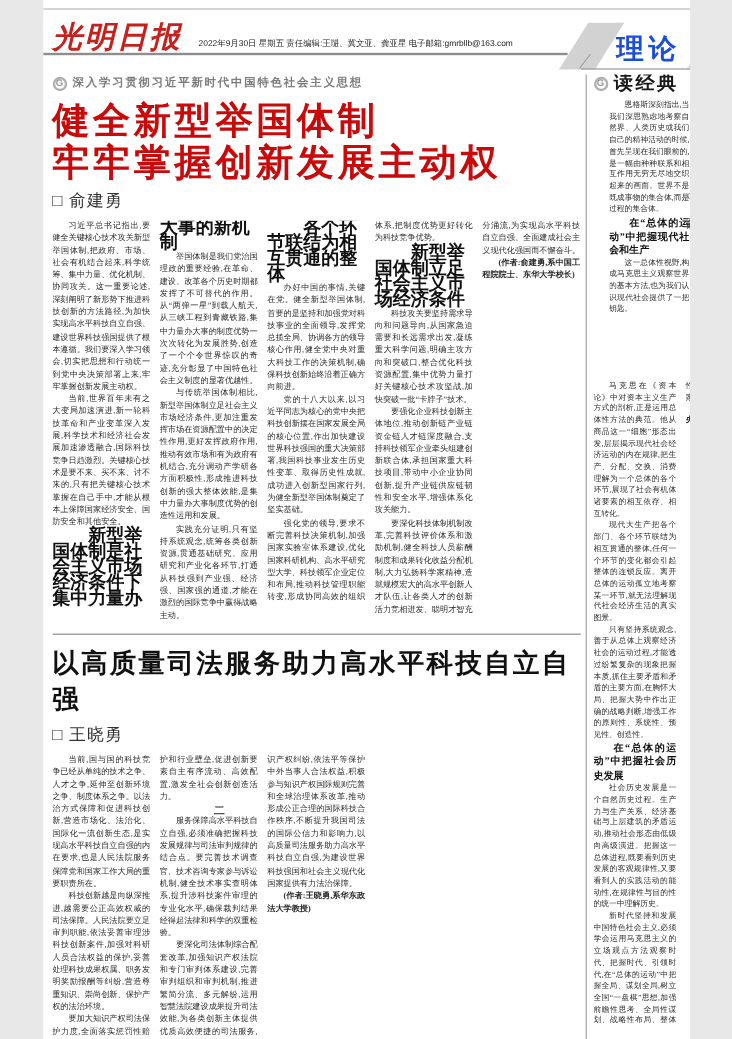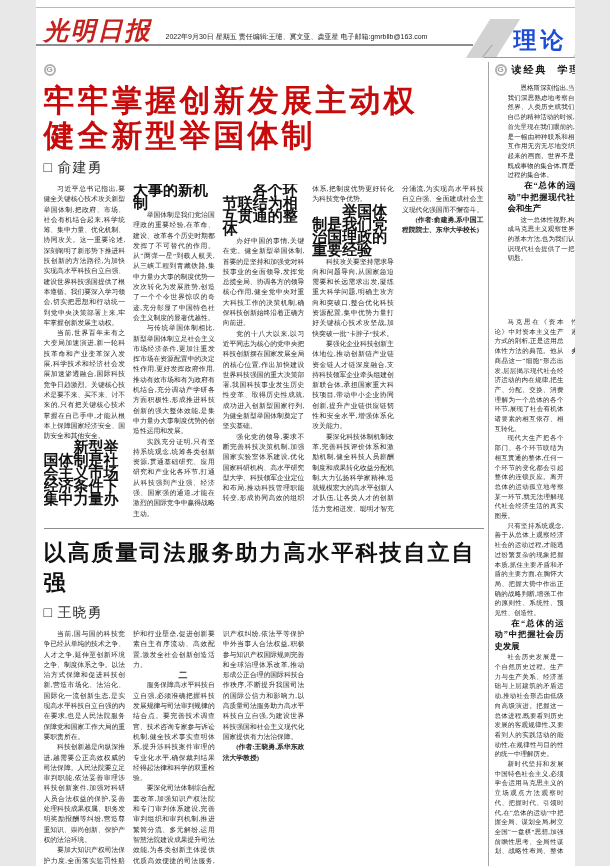--- a/index.html
+++ b/index.html
@@ -55,21 +55,21 @@
   .endnote { font-weight:bold; }
   .sec-marker { text-align:center; font-weight:bold; font-size:9px; margin:5px 0; text-indent:0; }
 
   .divider { width:440px; height:1px; background:#8d8d8d; margin-top:6px; }
 
   
   .second-title { color:#111; font-weight:bold; font-size:22px; letter-spacing:2px; margin-top:9px; }
 
   
   .rail-header { display:flex; align-items:center; height:15px; }
-  .rail-header .tag { font-size:10px; font-weight:bold; color:#1a1a1a; letter-spacing:2px; margin-right:10px; }
+  .rail-header .tag { font-size:16px; font-weight:bold; color:#1a1a1a; letter-spacing:2px; margin-right:10px; }
   .rail-lead-wrap { position:relative; height:230px; margin-top:6px; }
   .rail-lead { position:absolute; left:13px; top:0; width:67px; height:230px; overflow:hidden;
                text-align:justify; font-size:6.5px; line-height:9.7px; color:#2a2a2a; }
   .rail-lead p { text-indent:2em; margin:0; }
   .rail-sub { font-size:8.4px; font-weight:bold; color:#111; line-height:11.5px; margin:5px 0; text-indent:0; }
   .vtitle-block { position:absolute; right:0; top:24px; width:72px; height:200px; }
   .vtitle { position:absolute; right:2px; top:0; height:196px; writing-mode:vertical-rl;
             font-size:15.5px; font-weight:bold; color:#111; letter-spacing:1.5px; line-height:20px;
             font-family:"Liberation Serif", serif; }
   .vauthor { position:absolute; left:2px; top:52px; writing-mode:vertical-rl; font-size:7.5px;
@@ -95,39 +95,40 @@
     <div class="stripe s3"></div>
     <div class="section-name">理论</div>
     <div class="page-number">11</div>
   </div>
   <div class="section-diag"></div>
   <div class="section-underline"></div>
 
   <div class="main-area">
     <div class="kicker">
       <span class="g-icon">G</span>
+      <span class="kicker-text">深入学习贯彻习近平新时代中国特色社会主义思想</span>
     </div>
     <div class="main-title">
+      <div>健全新型举国体制</div>
       <div>牢牢掌握创新发展主动权</div>
-      <div>健全新型举国体制</div>
     </div>
     <div class="byline">□ 俞建勇</div>
 
     <div class="cols-5" style="height:338px;">
       <p>习近平总书记指出,要健全关键核心技术攻关新型举国体制,把政府、市场、社会有机结合起来,科学统筹、集中力量、优化机制、协同攻关。这一重要论述,深刻阐明了新形势下推进科技创新的方法路径,为加快实现高水平科技自立自强、建设世界科技强国提供了根本遵循。我们要深入学习领会,切实把思想和行动统一到党中央决策部署上来,牢牢掌握创新发展主动权。</p>
       <p>当前,世界百年未有之大变局加速演进,新一轮科技革命和产业变革深入发展,科学技术和经济社会发展加速渗透融合,国际科技竞争日趋激烈。关键核心技术是要不来、买不来、讨不来的,只有把关键核心技术掌握在自己手中,才能从根本上保障国家经济安全、国防安全和其他安全。</p>
       <p class="body-sub">新型举国体制是社会主义市场经济条件下集中力量办大事的新机制</p>
       <p>举国体制是我们党治国理政的重要经验,在革命、建设、改革各个历史时期都发挥了不可替代的作用。从“两弹一星”到载人航天,从三峡工程到青藏铁路,集中力量办大事的制度优势一次次转化为发展胜势,创造了一个个令世界惊叹的奇迹,充分彰显了中国特色社会主义制度的显著优越性。</p>
       <p>与传统举国体制相比,新型举国体制立足社会主义市场经济条件,更加注重发挥市场在资源配置中的决定性作用,更好发挥政府作用,推动有效市场和有为政府有机结合,充分调动产学研各方面积极性,形成推进科技创新的强大整体效能,是集中力量办大事制度优势的创造性运用和发展。</p>
       <p>实践充分证明,只有坚持系统观念,统筹各类创新资源,贯通基础研究、应用研究和产业化各环节,打通从科技强到产业强、经济强、国家强的通道,才能在激烈的国际竞争中赢得战略主动。</p>
       <p class="body-sub">各个环节联结为相互贯通的整体</p>
       <p>办好中国的事情,关键在党。健全新型举国体制,首要的是坚持和加强党对科技事业的全面领导,发挥党总揽全局、协调各方的领导核心作用,健全党中央对重大科技工作的决策机制,确保科技创新始终沿着正确方向前进。</p>
       <p>党的十八大以来,以习近平同志为核心的党中央把科技创新摆在国家发展全局的核心位置,作出加快建设世界科技强国的重大决策部署,我国科技事业发生历史性变革、取得历史性成就,成功进入创新型国家行列,为健全新型举国体制奠定了坚实基础。</p>
       <p>强化党的领导,要求不断完善科技决策机制,加强国家实验室体系建设,优化国家科研机构、高水平研究型大学、科技领军企业定位和布局,推动科技管理职能转变,形成协同高效的组织体系,把制度优势更好转化为科技竞争优势。</p>
-      <p class="body-sub">举国体制是我们党治国理政的重要经验</p>
+      <p class="body-sub">新型举国体制立足社会主义市场经济条件</p>
       <p>科技攻关要坚持需求导向和问题导向,从国家急迫需要和长远需求出发,凝练重大科学问题,明确主攻方向和突破口,整合优化科技资源配置,集中优势力量打好关键核心技术攻坚战,加快突破一批“卡脖子”技术。</p>
       <p>要强化企业科技创新主体地位,推动创新链产业链资金链人才链深度融合,支持科技领军企业牵头组建创新联合体,承担国家重大科技项目,带动中小企业协同创新,提升产业链供应链韧性和安全水平,增强体系化攻关能力。</p>
       <p>要深化科技体制机制改革,完善科技评价体系和激励机制,健全科技人员薪酬制度和成果转化收益分配机制,大力弘扬科学家精神,造就规模宏大的高水平创新人才队伍,让各类人才的创新活力竞相迸发、聪明才智充分涌流,为实现高水平科技自立自强、全面建成社会主义现代化强国而不懈奋斗。</p>
       <p class="endnote">(作者:俞建勇,系中国工程院院士、东华大学校长)</p>
     </div>
 
     <div class="divider"></div>
 
     <div>
       <div class="second-title">以高质量司法服务助力高水平科技自立自强</div>

